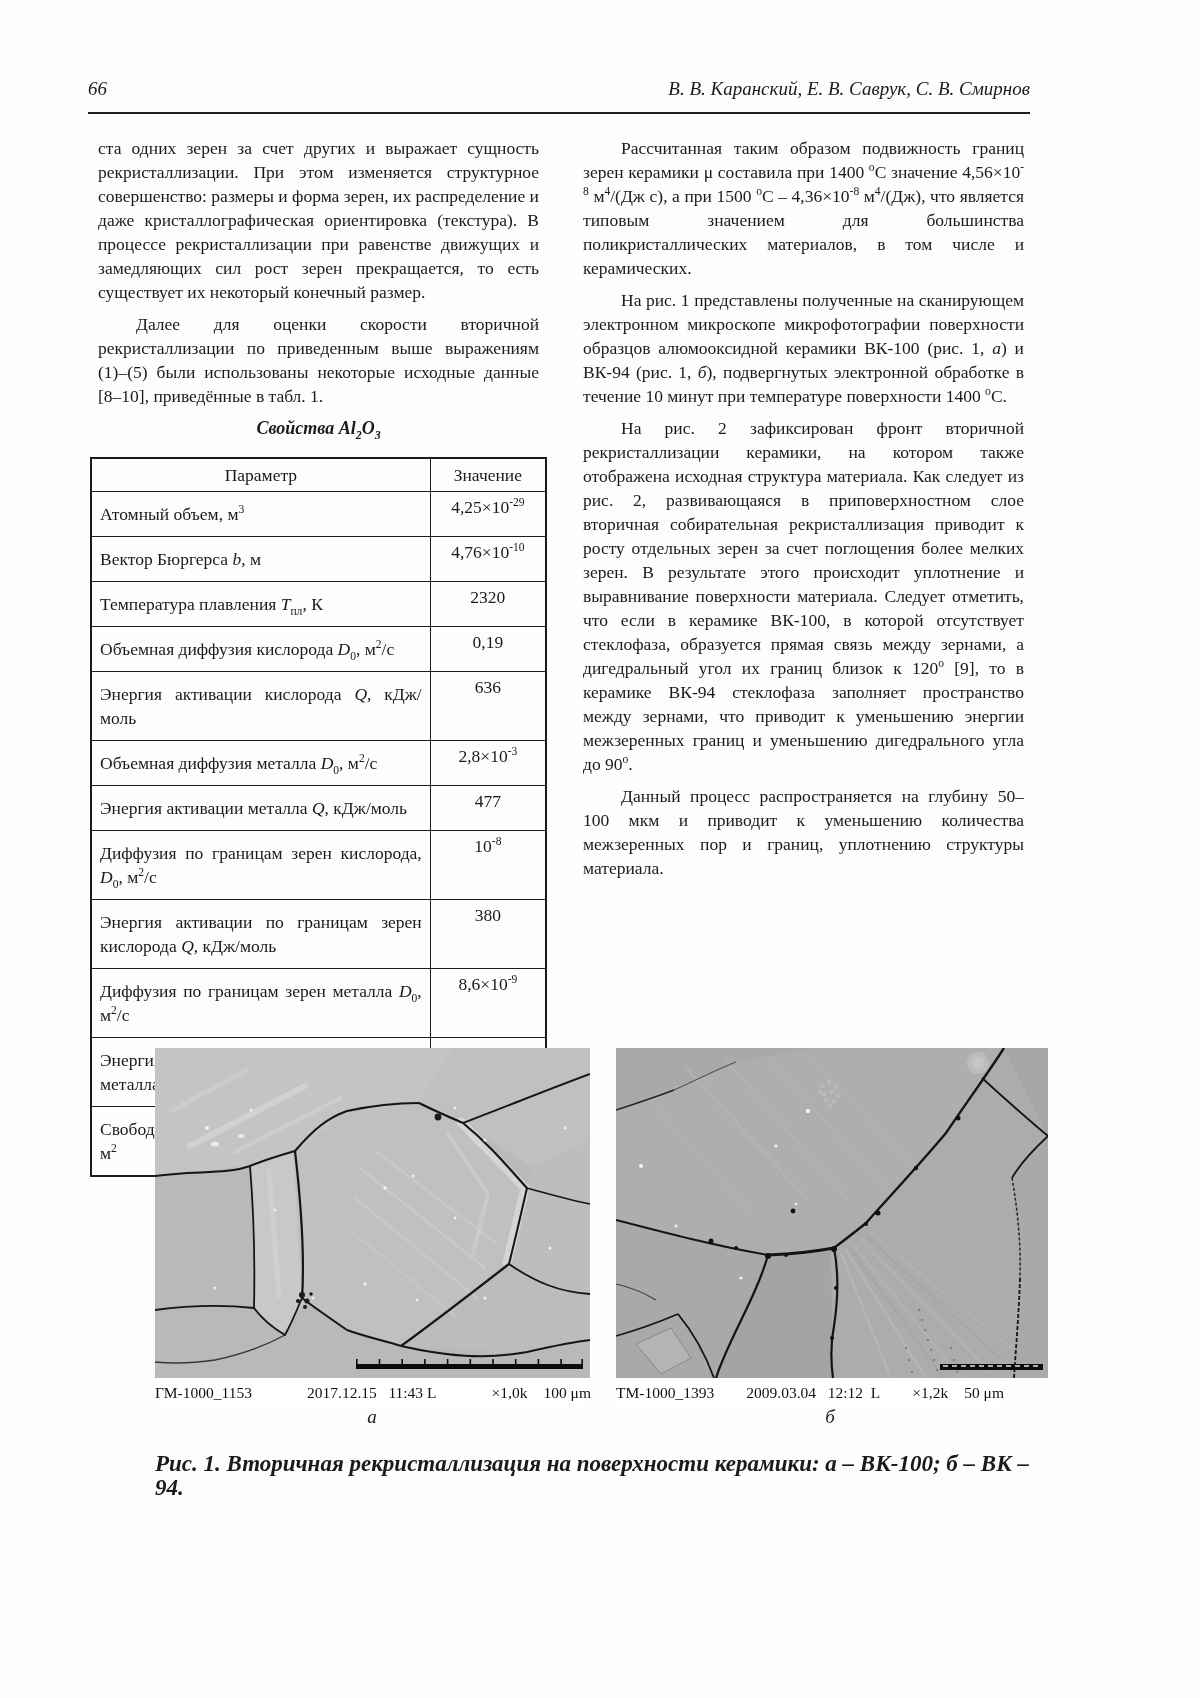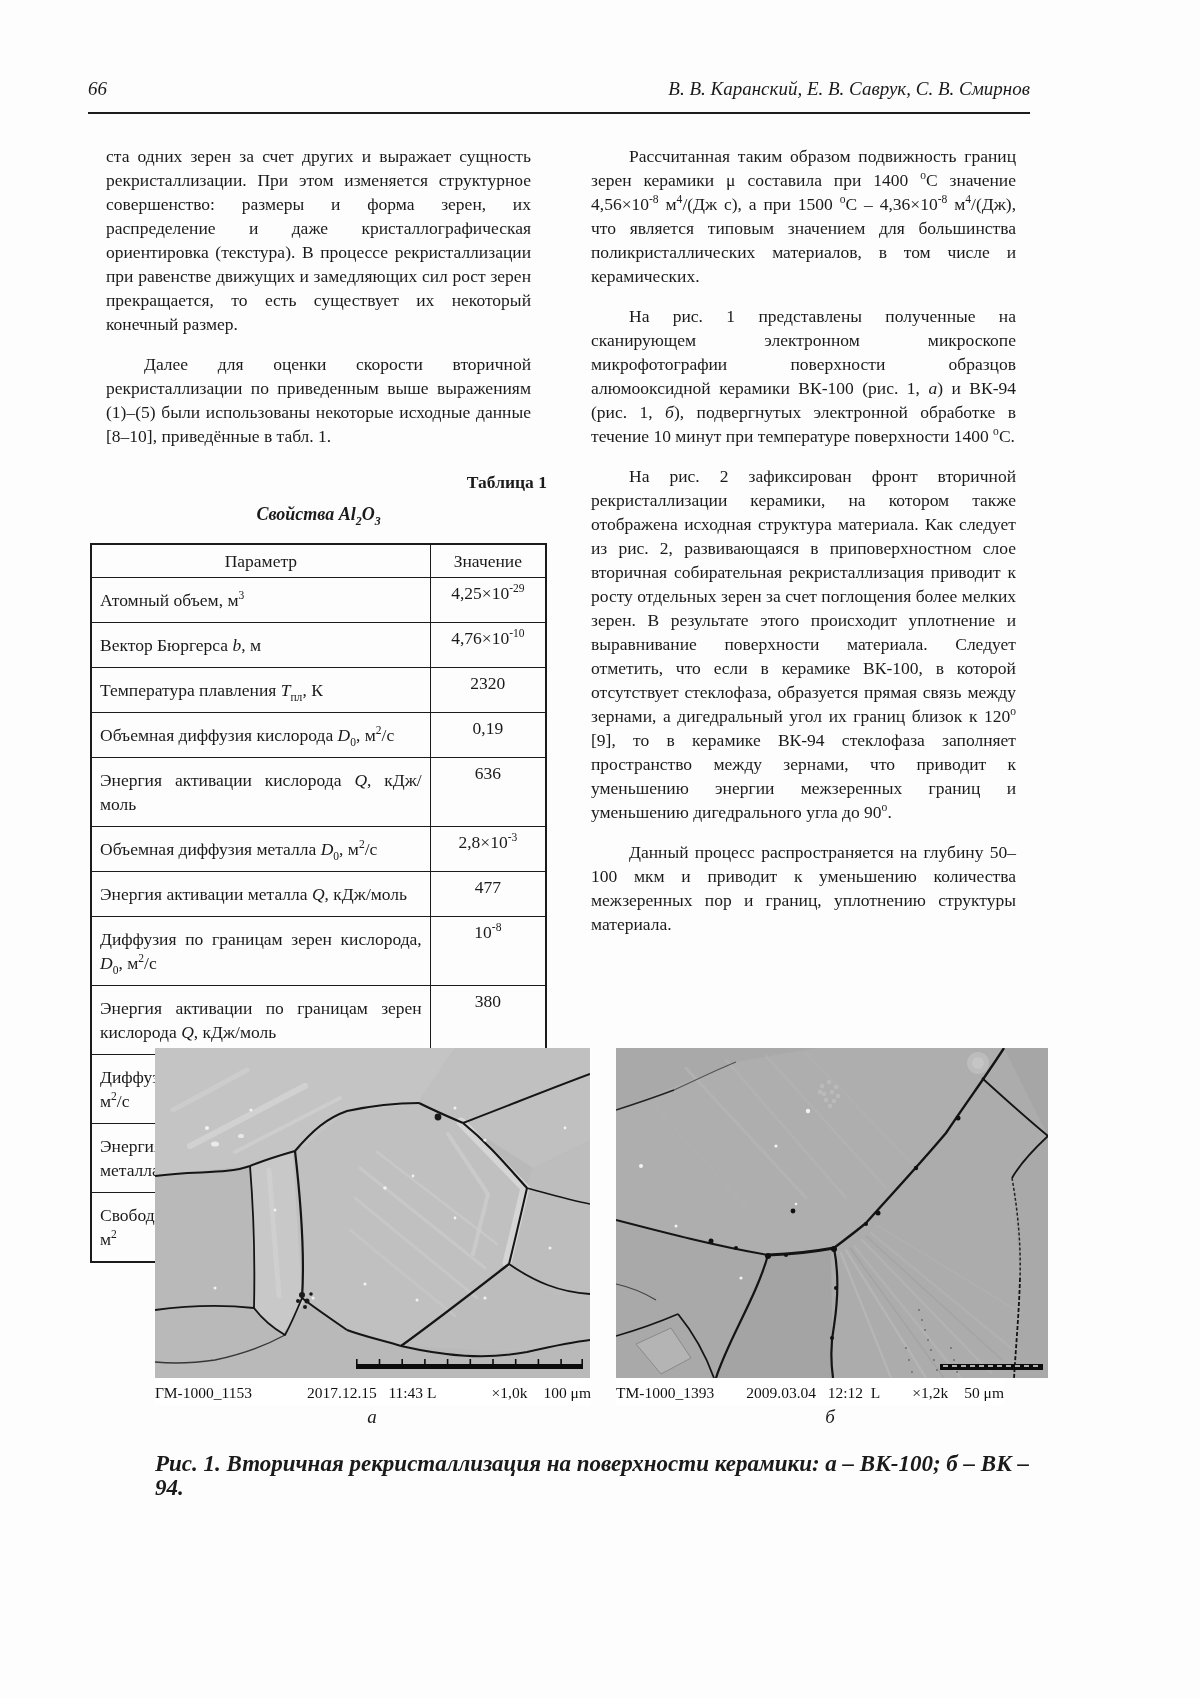--- a/index.html
+++ b/index.html
@@ -12,21 +12,21 @@
   
   .page-header{
     position:absolute; left:88px; top:78px; width:942px;
     display:flex; justify-content:space-between; align-items:center;
     font-style:italic; font-size:19px;
   }
   .header-rule{position:absolute; left:88px; top:112px; width:942px; border-top:2px solid #1c1c1c;}
   
   .columns{position:absolute; left:90px; top:128px; width:942px; display:flex; gap:28px;}
   .col{width:457px; font-size:17.5px; line-height:24px; text-align:justify;}
-  .col p{margin:16px; text-indent:38px;}
+  .col p{margin:8px; text-indent:38px;}
   .col p.noindent{text-indent:0;}
   sup{font-size:66%; line-height:0; vertical-align:super;}
   sub{font-size:66%; line-height:0; vertical-align:sub;}
   
   .table-label{margin-top:22px; text-align:right; font-weight:bold; font-size:17.5px;}
   .table-title{margin-top:8px; margin-bottom:17px; text-align:center; font-weight:bold; font-style:italic; font-size:18px;}
   table.props{border-collapse:collapse; width:100%; border:2.5px solid #1b1b1b; font-size:17.5px;}
   table.props th, table.props td{
     border:1.8px solid #1b1b1b; padding:10px 8px; vertical-align:top; line-height:24px; font-weight:normal;
   }
@@ -61,21 +61,20 @@
     <span>В. В. Каранский, Е. В. Саврук, С. В. Смирнов</span>
   </header>
   <div class="header-rule"></div>
 
   <div class="columns">
 
     <div class="col">
       <p class="noindent">ста одних зерен за счет других и выражает сущность рекристаллизации. При этом изменяется структурное совершенство: размеры и форма зерен, их распределение и даже кристаллографическая ориентировка (текстура). В процессе рекристаллизации при равенстве движущих и замедляющих сил рост зерен прекращается, то есть существует их некоторый конечный размер.</p>
       <p>Далее для оценки скорости вторичной рекристаллизации по приведенным выше выражениям (1)–(5) были использованы некоторые исходные данные [8–10], приведённые в табл. 1.</p>
 
-      <div class="table-label">Таблица 1</div>
       <div class="table-title">Свойства Al<sub>2</sub>O<sub>3</sub></div>
 
       <table class="props">
         <colgroup>
             <col style="width:340px">
             <col>
           </colgroup>
         <thead>
           <tr>
             <th>Параметр</th>

